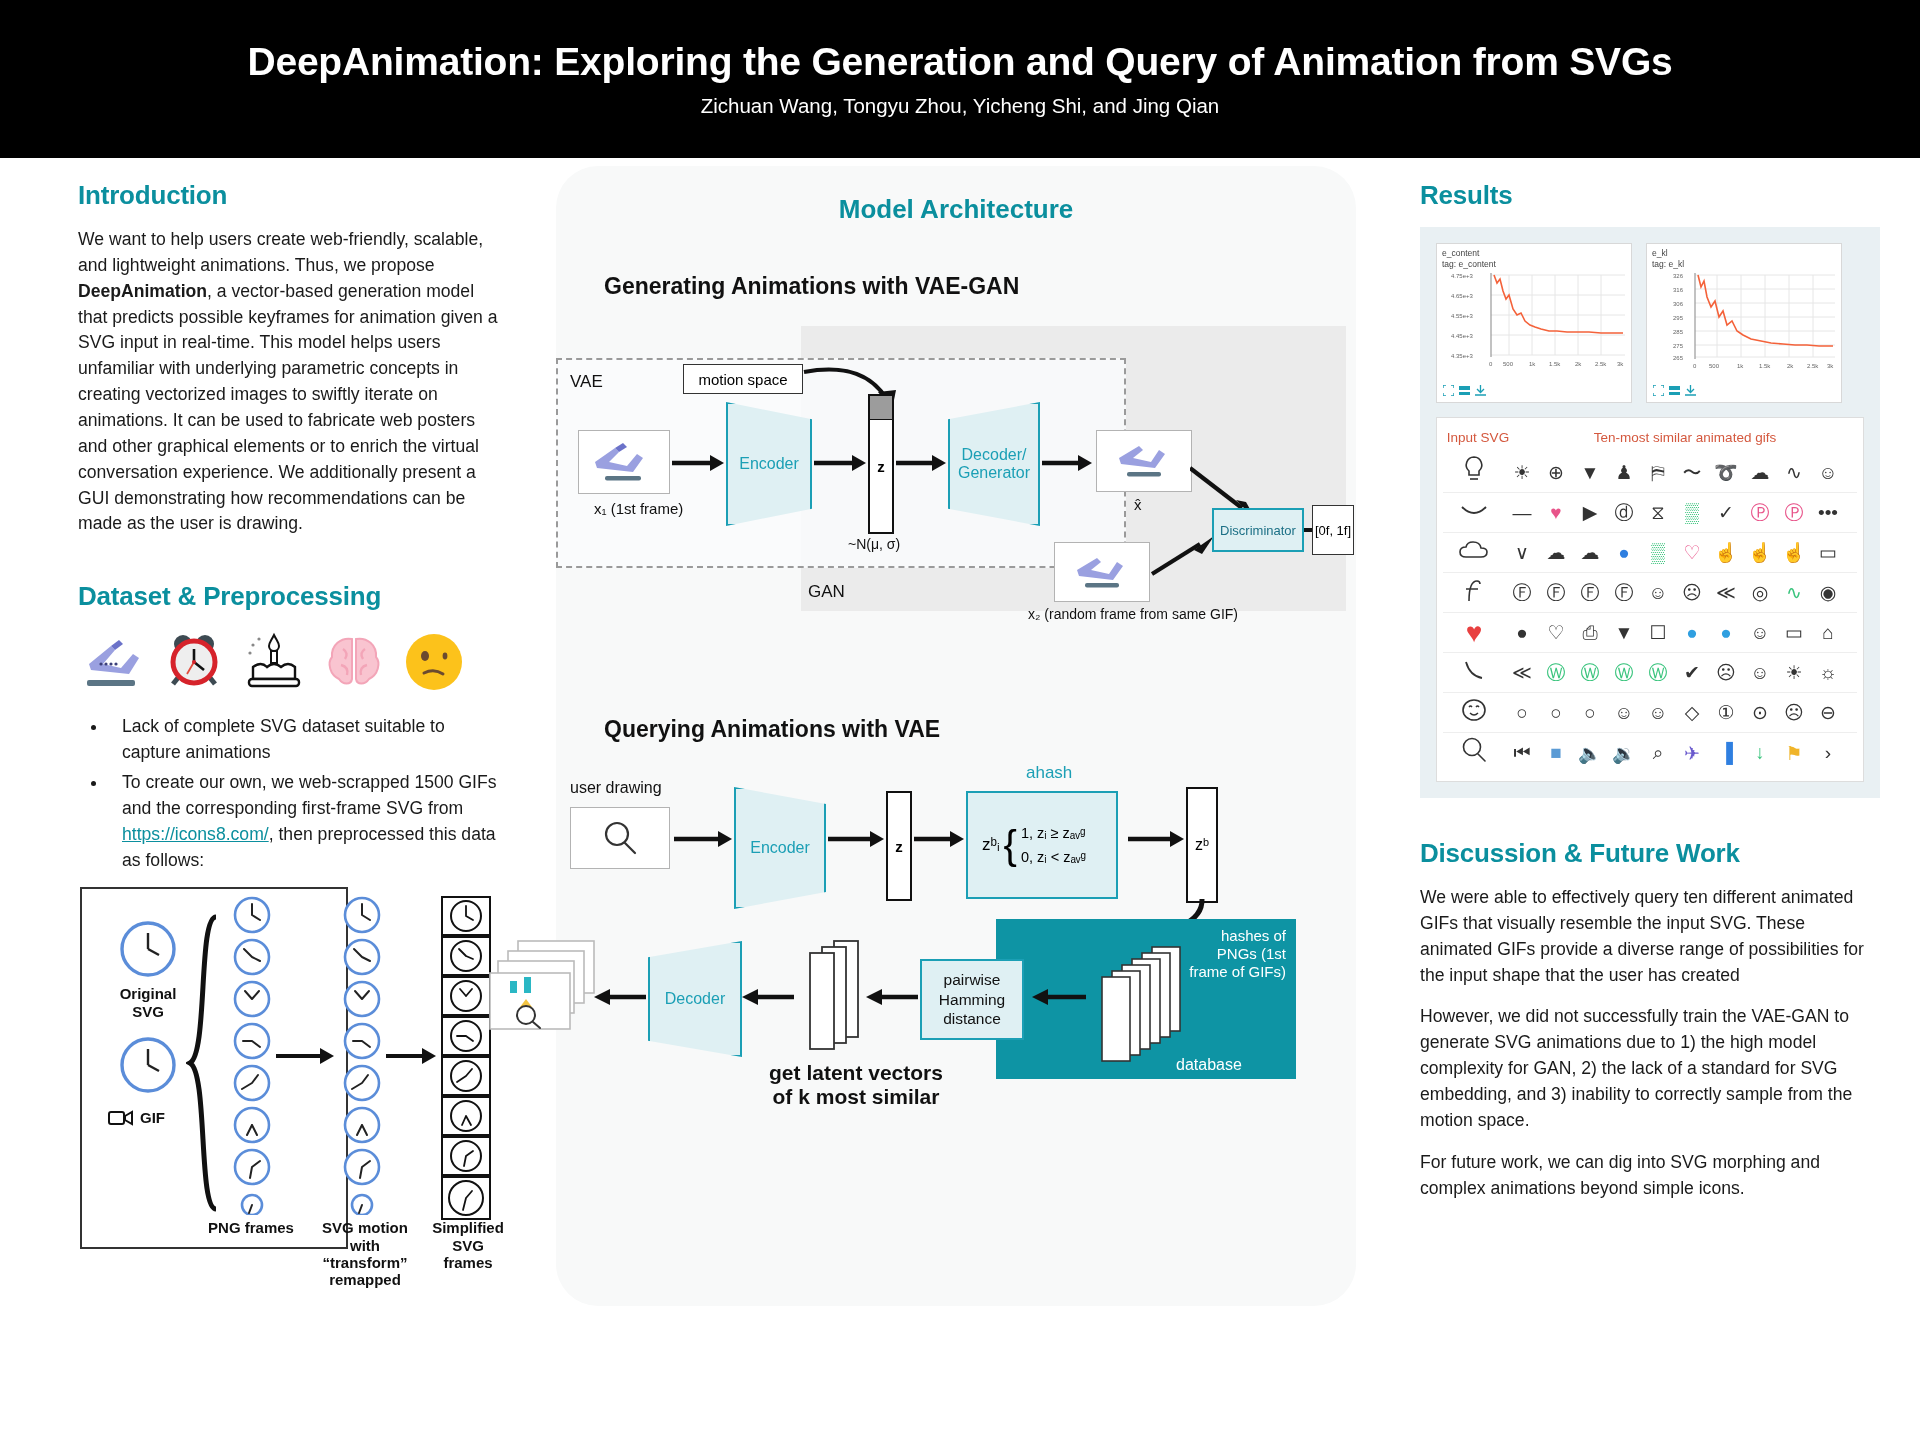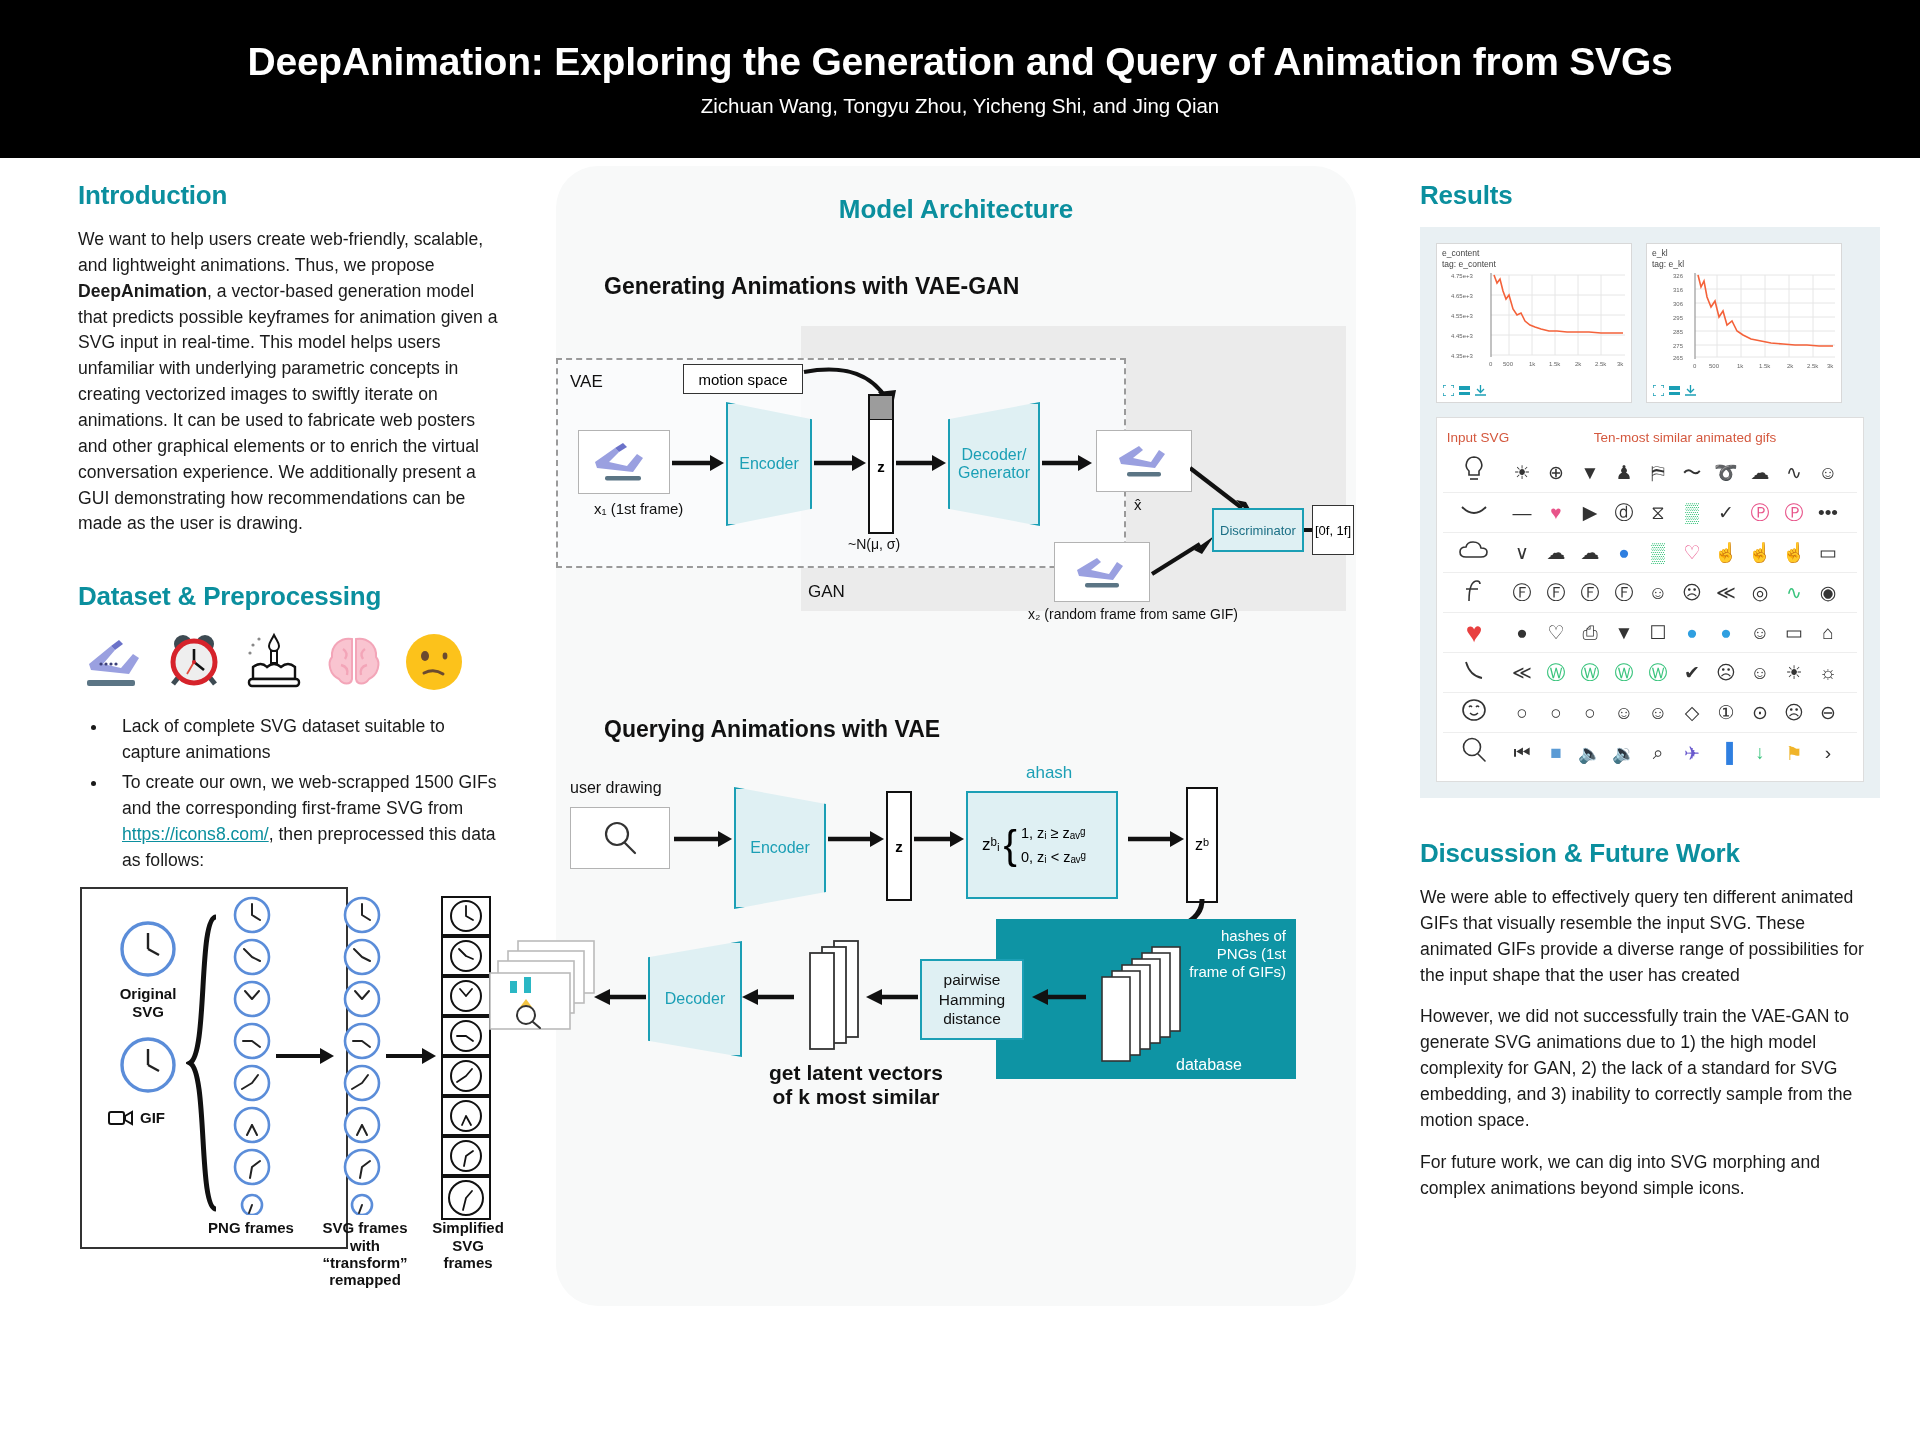--- a/index.html
+++ b/index.html
@@ -284,21 +284,21 @@
           <path d="M22 20 L22 9 M22 20 L30 25"></path>
           <path d="M22 62 L14 54 M22 62 L30 66"></path>
           <path d="M22 104 L15 96 M22 104 L29 96"></path>
           <path d="M22 146 L13 146 M22 146 L30 152"></path>
           <path d="M22 188 L12 194 M22 188 L28 180"></path>
           <path d="M22 230 L17 240 M22 230 L27 240"></path>
           <path d="M22 272 L20 283 M22 272 L30 266"></path>
           <path d="M22 310 L19 318"></path>
         </g>
       </svg>
-      <div class="lbl-small" style="position:absolute;left:232px;top:332px;width:110px">SVG frames with “transform” remapped</div>
+      <div class="lbl-small" style="position:absolute;left:232px;top:332px;width:110px">SVG motion with “transform” remapped</div>
 
       
       <svg style="position:absolute;left:308px;top:158px" width="52" height="22" viewBox="0 0 52 22">
         <line x1="0" y1="11" x2="36" y2="11" stroke="#111" stroke-width="4"></line>
           <path d="M36 3 L50 11 L36 19 Z" fill="#111"></path>
       </svg>
 
       
       <svg style="position:absolute;left:360px;top:8px" width="56" height="326" viewBox="0 0 56 326">
         <g fill="none" stroke="#111" stroke-width="2">

